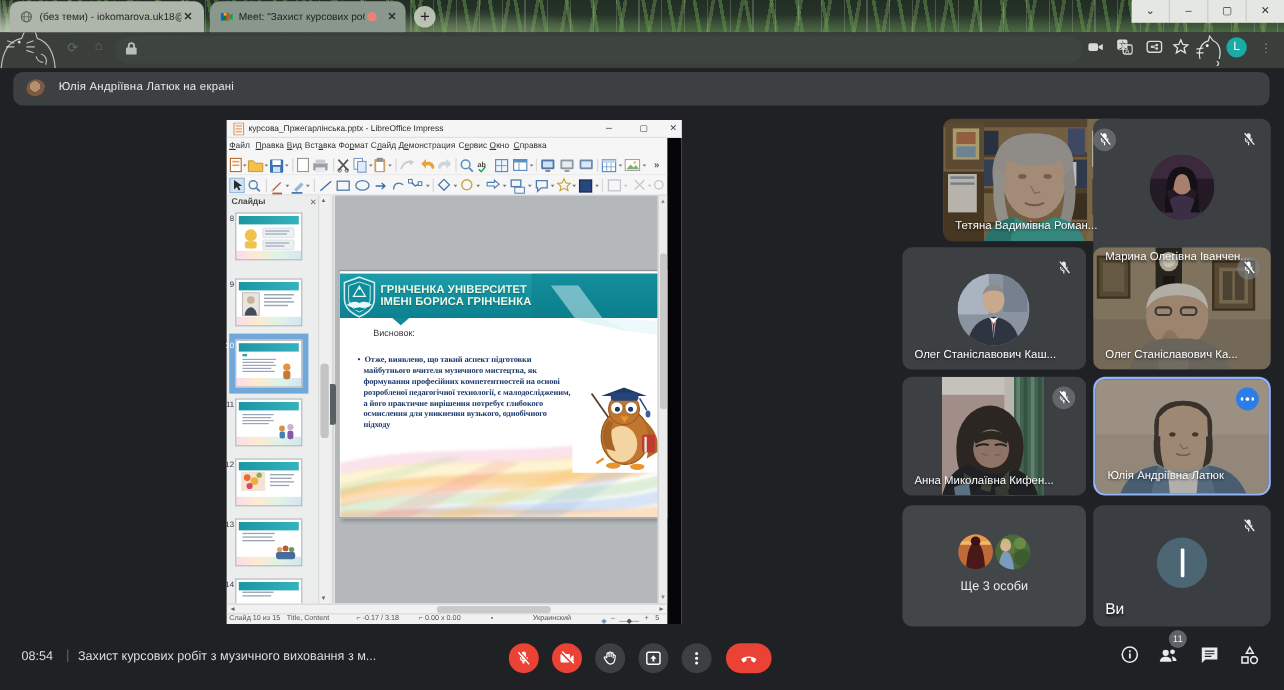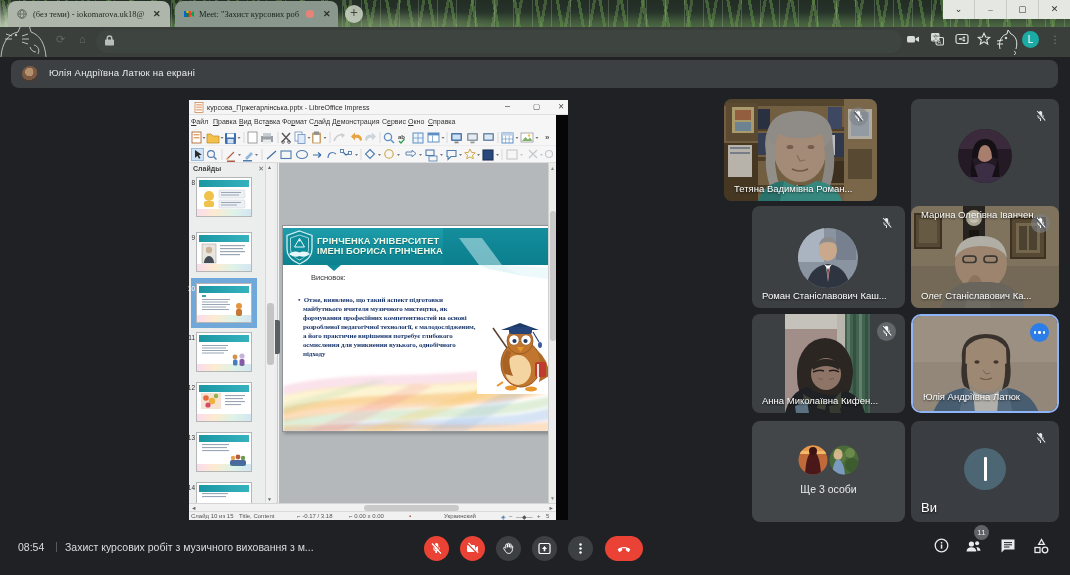--- a/index.html
+++ b/index.html
@@ -9,21 +9,20 @@
 
   
   #tabstrip { position:absolute; left:0; top:0; width:1070px; height:27px;
     background:
       radial-gradient(ellipse 220px 40px at 30px 28px, rgba(215,224,205,0.85), rgba(215,224,205,0) 70%),
       radial-gradient(ellipse 160px 30px at 390px 30px, rgba(150,170,130,0.5), rgba(150,170,130,0) 75%),
       repeating-linear-gradient(90deg, rgba(170,190,160,0.28) 0 1px, rgba(0,0,0,0) 1px 19px),
       repeating-linear-gradient(80deg, rgba(0,0,0,0) 0 6px, rgba(100,150,75,0.5) 6px 9px, rgba(0,0,0,0) 9px 21px),
       repeating-linear-gradient(100deg, rgba(0,0,0,0) 0 8px, rgba(130,175,95,0.35) 8px 11px, rgba(0,0,0,0) 11px 24px),
       linear-gradient(180deg, #222d24 0%, #27342a 45%, #40573a 78%, #4c6842 100%);
-    font-family: Liberation Serif, serif;
   }
   .tab { position:absolute; top:1px; height:26px; border-radius:8px 8px 0 0; font-size:8.5px; color:#1d241d; display:flex; align-items:center; }
   #tab1 { left:8px; width:162px; background:#aeb6ab; }
   #tab2 { left:175px; width:163px; background:#8a978c; color:#18231a; }
   .tabx { color:#2a2f2a; font-weight:bold; font-size:9px; }
   #newtab { position:absolute; left:345px; top:5px; width:18px; height:18px; border-radius:50%; background:rgba(205,212,198,0.85); color:#222; text-align:center; line-height:16px; font-size:14px; }
   #wctrl { position:absolute; left:943px; top:0; width:127px; height:19px; background:#e4e7e2; display:flex; }
   #wctrl div { flex:1; text-align:center; font-size:9px; color:#333; line-height:18px; border-left:1px solid #c8ccc6; }
   #wctrl div:first-child { border-left:none; }
 
@@ -507,21 +506,21 @@
       <span style="left:220px;color:#b05a4a;">▪</span>
       <span style="left:255px;">Украинский</span>
       <span style="left:312px;color:#4a7ab0;">◈</span>
         <span style="left:320px;">–</span>
       <span style="left:327px;">—◆—</span>
         <span style="left:348px;">+</span>
         <span style="left:357px;">5</span>
     </div>
   </div>
 
-  <div class="tile" style="left:724px;top:42px;width:153px;height:102px;">
+  <div class="tile" style="left:786px;top:42px;width:153px;height:102px;">
     <svg class="vid" width="153" height="102" viewBox="0 0 153 102">
       <rect width="153" height="102" fill="#8a6c42"></rect>
       <rect x="0" y="0" width="153" height="7" fill="#66502e"></rect>
       <rect x="30" y="28" width="90" height="4" fill="#5e4828"></rect>
       <rect x="30" y="58" width="90" height="4" fill="#5e4828"></rect>
       <rect x="30" y="86" width="90" height="4" fill="#5e4828"></rect>
       <rect x="0" y="44" width="34" height="58" fill="#54401f"></rect>
       <rect x="2" y="4" width="32" height="38" fill="#6e5630"></rect>
       <rect x="8" y="8" width="22" height="26" fill="#c9b46e"></rect>
       <rect x="11" y="11" width="16" height="10" fill="#ba6a3c"></rect>
@@ -599,21 +598,21 @@
         <rect x="0" y="0" width="26" height="34" fill="#aab4c0"></rect>
         <rect x="38" y="2" width="20" height="30" fill="#76808e"></rect>
         <ellipse cx="30" cy="22" rx="9" ry="11" fill="#c9a88c"></ellipse>
         <path d="M21 18 q1 -9 9 -9 q8 0 9 9 q-2 -4 -9 -4 q-7 0 -9 4" fill="#8c8c8c"></path>
         <path d="M8 60 q3 -22 22 -24 q8 6 0 0 q19 2 22 24 z" fill="#2e3440"></path>
         <path d="M26 36 l4 6 4 -6 q-4 3 -8 0" fill="#fff"></path>
         <path d="M28 38 l2 4 2 -4 l-2 16 z" fill="#d8dce2"></path>
         <path d="M29 40 l1 2 1 -2 l-1 14 z" fill="#7a2a2a"></path>
       </g>
     </svg>
-    <div class="nm">Роман Станіславович Каш...</div>
+    <div class="nm">Олег Станіславович Каш...</div>
     <div class="micoff"><svg width="19" height="19" viewBox="0 0 19 19">
           <g fill="#e8eaed">
             <path d="M9.5 4 a1.7 1.7 0 0 1 1.7 1.7 V9 a1.7 1.7 0 0 1 -3.4 0 V5.7 A1.7 1.7 0 0 1 9.5 4 Z"></path>
             <path d="M6.4 8.3 h0.9 V9 a2.2 2.2 0 0 0 4.4 0 V8.3 h0.9 V9 a3.1 3.1 0 0 1 -2.6 3.05 V14 h-1 V12.05 A3.1 3.1 0 0 1 6.4 9 Z"></path>
           </g>
           <line x1="5.5" y1="4.5" x2="13.5" y2="14" stroke="#3c4043" stroke-width="2"></line>
           <line x1="6.2" y1="4" x2="14.2" y2="13.5" stroke="#e8eaed" stroke-width="1.1"></line>
         </svg></div>
   </div>
   <div class="tile" style="left:911px;top:149px;width:148px;height:102px;">

